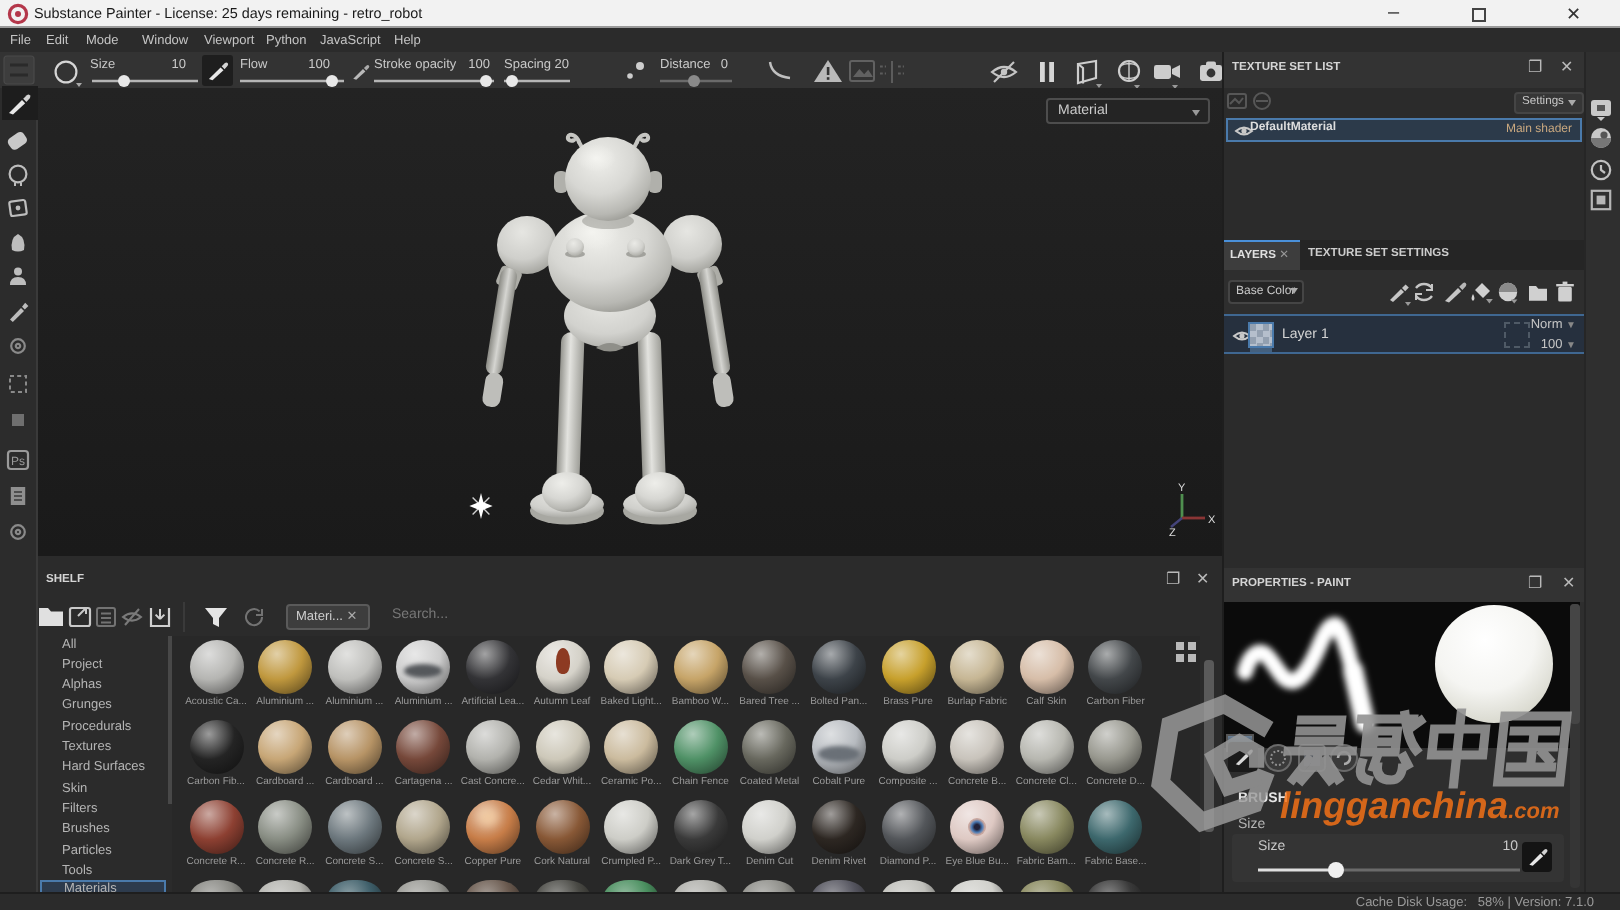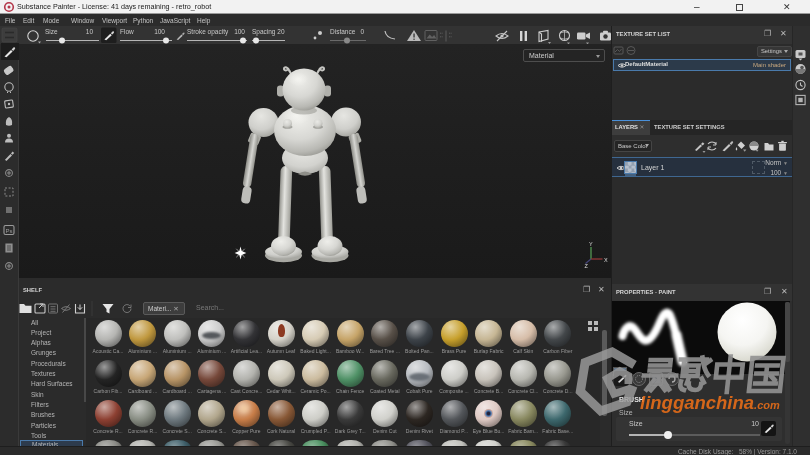--- a/index.html
+++ b/index.html
@@ -13,21 +13,21 @@
 .hdr { position:absolute; font-size:5.8px; font-weight:bold; color:#d5d5d5; }
 .wico { position:absolute; font-size:9px; color:#b9b9b9; }
 </style></head>
 <body>
 
 <div class="abs" style="left:0;top:0;width:810px;height:14px;background:#f2f2f2;border-bottom:1px solid #9a9a9a">
   <svg width="12" height="12" style="position:absolute;left:3px;top:1px">
     <circle cx="6" cy="6" r="4.3" fill="none" stroke="#b4374a" stroke-width="1.6"></circle>
     <circle cx="6" cy="6" r="1.5" fill="#b4374a"></circle>
   </svg>
-  <div class="abs" style="left:17px;top:2px;font-size:7.2px;color:#1a1a1a">Substance Painter - License: 41 days remaining - retro_robot</div>
+  <div class="abs" style="left:17px;top:2px;font-size:7.2px;color:#1a1a1a">Substance Painter - License: 25 days remaining - retro_robot</div>
   <div class="abs" style="left:694px;top:1px;font-size:10px;color:#333">–</div>
   <div class="abs" style="left:736px;top:3.5px;width:7px;height:7px;border:1px solid #444"></div>
   <div class="abs" style="left:783px;top:1.5px;font-size:9px;color:#333">✕</div>
 </div>
 
 <div class="abs" style="left:0;top:14px;width:810px;height:12px;background:#2b2b2b;color:#c5c5c5;font-size:6.5px">
   <span class="abs" style="left:5px;top:2.5px">File</span>
   <span class="abs" style="left:23px;top:2.5px">Edit</span>
   <span class="abs" style="left:43px;top:2.5px">Mode</span>
   <span class="abs" style="left:71px;top:2.5px">Window</span>

